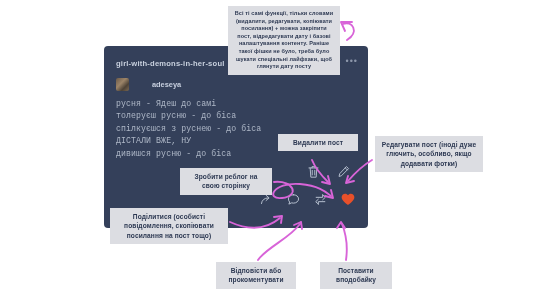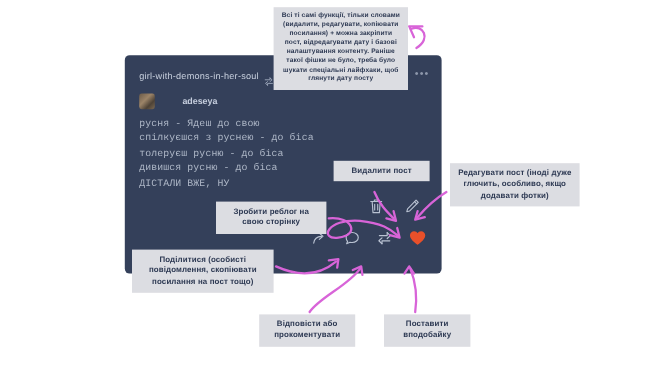--- a/index.html
+++ b/index.html
@@ -13,21 +13,21 @@
   
   .post-panel{
     position:absolute;left:104px;top:46px;width:264px;height:182px;
     background:#34405a;border-radius:4px;
   }
   .post-header{
     position:absolute;left:12px;top:10px;right:10px;height:14px;
     display:flex;align-items:center;
   }
   .blog-name{
-    font-size:7.6px;font-weight:normal;color:#c8d0de;letter-spacing:.2px;
+    font-size:7.6px;font-weight:bold;color:#c8d0de;letter-spacing:.2px;
     white-space:nowrap;
   }
   .hdr-reblog-icon{margin-left:4px;width:8px;height:8px;display:block;}
   .hdr-dots{
     position:absolute;right:0;top:1px;font-size:9px;color:#8d97ab;
     letter-spacing:1px;line-height:8px;
   }
   .author-row{
     position:absolute;left:12px;top:32px;display:flex;align-items:center;gap:7px;
   }
@@ -91,25 +91,25 @@
       </span>
       <span class="hdr-dots">•••</span>
     </div>
 
     <div class="author-row">
       <span class="avatar"></span>
       <span class="author-name">adeseya</span>
     </div>
 
     <div class="post-body">
-      <div>русня - Ядеш до свою</div>
+      <div>русня - Ядеш до самі</div>
+      <div>толеруєш русню - до біса</div>
       <div>спілкуєшся з руснею - до біса</div>
-      <div>толеруєш русню - до біса</div>
+      <div>ДІСТАЛИ ВЖЕ, НУ</div>
       <div>дивишся русню - до біса</div>
-      <div>ДІСТАЛИ ВЖЕ, НУ</div>
     </div>
 
     <div class="icon-row-top">
       <span class="act-icon">
         <svg width="13" height="14" viewBox="0 0 18 20" fill="none" stroke="#b9c2d2" stroke-width="1.35" stroke-linecap="round" stroke-linejoin="round">
           <path d="M2.5 4.2h13"></path>
             <path d="M6.8 4.2V2.4h4.4v1.8"></path>
           <path d="M4.2 4.2l1 13.2h7.6l1-13.2"></path>
           <path d="M7.2 7.6v6.6M10.8 7.6v6.6"></path>
         </svg>

